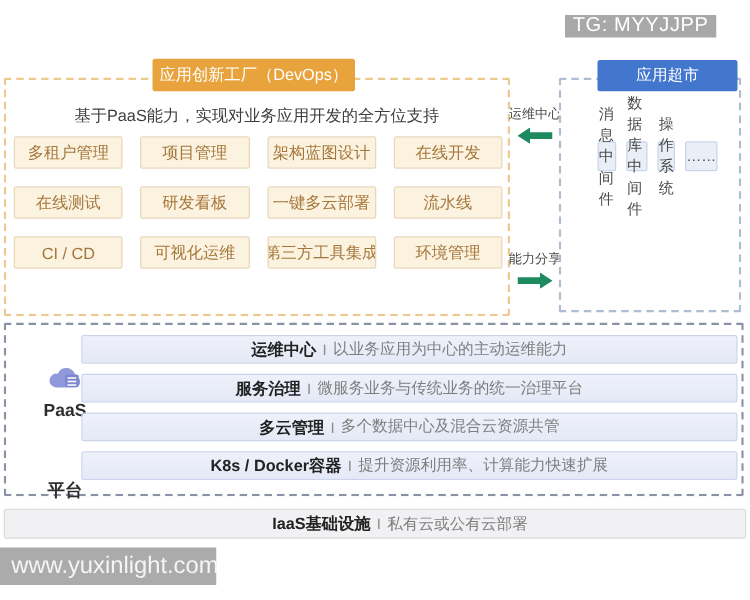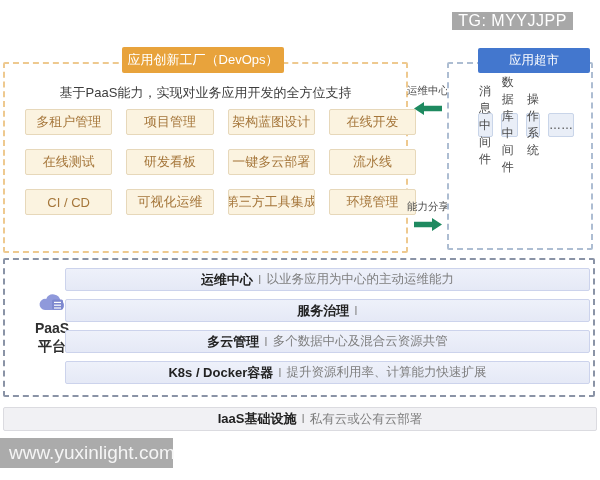--- a/index.html
+++ b/index.html
@@ -28,21 +28,21 @@
   }
   .devops-title {
     left:122px; top:47px; width:162px; height:26px; background:#e8a33c;
     color:#fff; font-size:13px; display:flex; align-items:center; justify-content:center;
     border-radius:2px; z-index:3;
   }
   .devops-subtitle {
     left:0; top:20px; width:100%; text-align:center; color:#3d3d3d; font-size:13px;
   }
   .cap-grid {
-    left:20px; top:45px; width:391px;
+    left:6px; top:45px; width:391px;
     display:grid; grid-template-columns:repeat(4,1fr); column-gap:5px; row-gap:22px;gap:14px;
   }
   .cap-btn {
     height:26px; background:#fbf3e0; border:1px solid #e7d8ba; border-radius:2px;
     color:#a5763a; font-size:13px; display:flex; align-items:center; justify-content:center;
     white-space:nowrap; overflow:hidden;
   }
 
   
   .arrow-label { width:44px; text-align:center; color:#4a4a4a; font-size:10.5px; }
@@ -75,21 +75,21 @@
   }
 
   
   .paas-box {
     left:3px; top:258px; width:592px; height:139px;
     border:2px dashed #8a93a6; border-radius:2px; background:#fff;
   }
   .paas-side {
     left:20px; top:30px; width:54px; display:flex; flex-direction:column; align-items:center;
   }
-  .paas-label { color:#2f2f2f; font-size:14px; font-weight:600; line-height:18px; }
+  .paas-label { color:#2f2f2f; font-size:14px; font-weight:600; line-height:18px;margin-top:46px; }
   .layer-col {
     left:60px; top:8px; width:525px; display:flex; flex-direction:column; gap:8px;
   }
   .layer-row {
     height:23px; background:linear-gradient(#eef1fa,#e5e9f6);
     border:1px solid #ccd3ec; border-radius:2px;
     display:flex; align-items:center; justify-content:center; gap:5px; white-space:nowrap;
   }
   .layer-name { color:#222; font-size:13px; font-weight:bold; }
   .layer-sep  { color:#8a8a8a; font-size:12px; }
@@ -161,20 +161,21 @@
   </div>
   <div class="abs layer-col">
       <div class="layer-row">
         <span class="layer-name">运维中心</span>
         <span class="layer-sep">I</span>
         <span class="layer-desc">以业务应用为中心的主动运维能力</span>
       </div>
       <div class="layer-row">
         <span class="layer-name">服务治理</span>
         <span class="layer-sep">I</span>
+        <span class="layer-desc">微服务业务与传统业务的统一治理平台</span>
       </div>
       <div class="layer-row">
         <span class="layer-name">多云管理</span>
         <span class="layer-sep">I</span>
         <span class="layer-desc">多个数据中心及混合云资源共管</span>
       </div>
       <div class="layer-row">
         <span class="layer-name">K8s / Docker容器</span>
         <span class="layer-sep">I</span>
         <span class="layer-desc">提升资源利用率、计算能力快速扩展</span>

